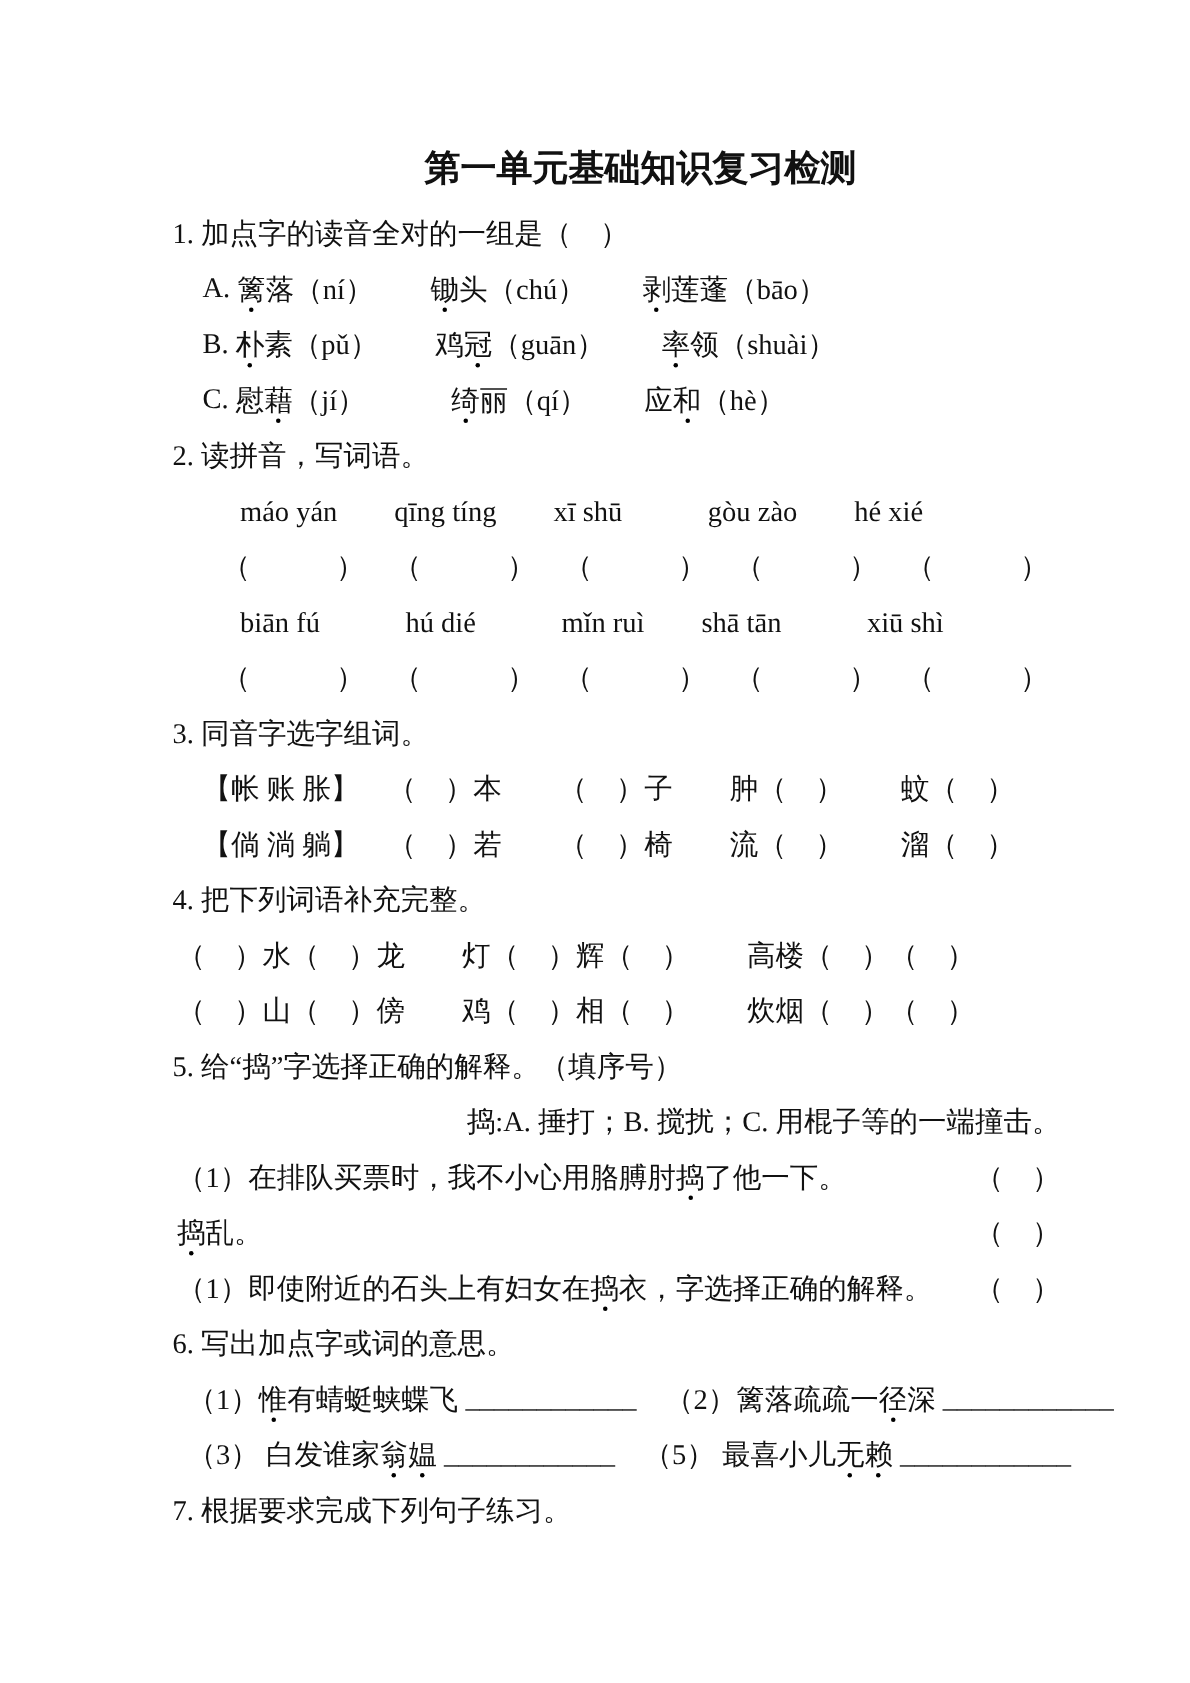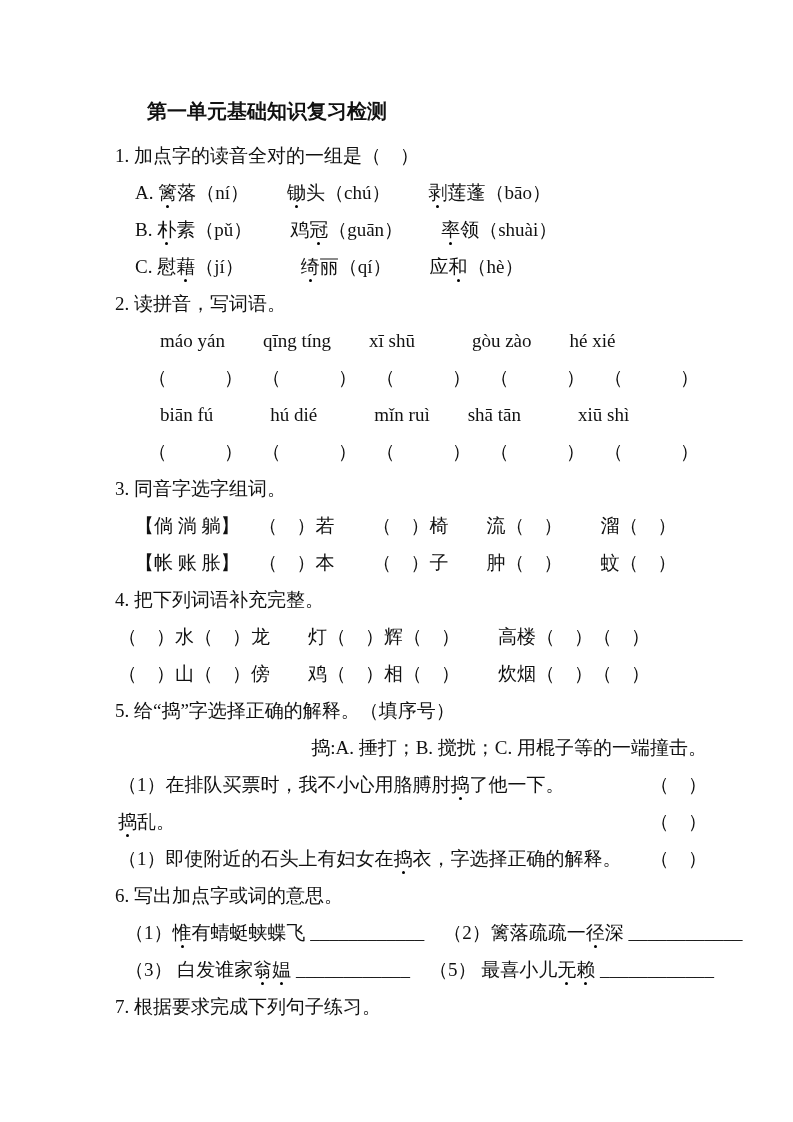--- a/index.html
+++ b/index.html
@@ -10,24 +10,24 @@
     color:#111111;
     font-family:"Liberation Serif","DejaVu Serif",serif;
     font-size:19px;
     box-sizing:border-box;
     padding:0 86px 0 85px;
     overflow:hidden;
   }
   .title {
     margin:90px 0 0 0;
     height:46px; line-height:46px;
-    font-size:20px; font-weight:bold;
+    font-size:24px; font-weight:bold;
+    text-align:center;
     padding-left:62px; 
     white-space:pre;
-    font-family:Liberation Mono, monospace;
   }
   .lines { margin-top:1px;margin-left:30px; }
   .line {
     height:37px;
     display:flex;
     align-items:center;
     white-space:pre;
   }
   .line span { display:inline-block; }
   
@@ -63,22 +63,22 @@
       <div class="line kind-question"><span>1. 加点字的读音全对的一组是（　）</span></div>
       <div class="line kind-option"><span>A. </span><span class="d">篱</span><span>落（ní）　　</span><span class="d">锄</span><span>头（chú）　　</span><span class="d">剥</span><span>莲蓬（bāo）</span></div>
       <div class="line kind-option"><span>B. </span><span class="d">朴</span><span>素（pǔ）　　</span><span>鸡</span><span class="d">冠</span><span>（guān）　　</span><span class="d">率</span><span>领（shuài）</span></div>
       <div class="line kind-option"><span>C. </span><span>慰</span><span class="d">藉</span><span>（jí）　　　</span><span class="d">绮</span><span>丽（qí）　　</span><span>应</span><span class="d">和</span><span>（hè）</span></div>
       <div class="line kind-question"><span>2. 读拼音，写词语。</span></div>
       <div class="line kind-pinyin"><span>máo yán　　qīng tíng　　xī shū　　　gòu zào　　hé xié</span></div>
       <div class="line kind-answers"><span>（　　　）　（　　　）　（　　　）　（　　　）　（　　　）</span></div>
       <div class="line kind-pinyin"><span>biān fú　　　hú dié　　　mǐn ruì　　shā tān　　　xiū shì</span></div>
       <div class="line kind-answers"><span>（　　　）　（　　　）　（　　　）　（　　　）　（　　　）</span></div>
       <div class="line kind-question"><span>3. 同音字选字组词。</span></div>
+      <div class="line kind-wordrow"><span>【帐 账 胀】　（　）本　　（　）子　　肿（　）　　蚊（　）</span></div>
       <div class="line kind-wordrow"><span>【倘 淌 躺】　（　）若　　（　）椅　　流（　）　　溜（　）</span></div>
-      <div class="line kind-wordrow"><span>【帐 账 胀】　（　）本　　（　）子　　肿（　）　　蚊（　）</span></div>
       <div class="line kind-question"><span>4. 把下列词语补充完整。</span></div>
       <div class="line kind-fillrow"><span>（　）水（　）龙　　灯（　）辉（　）　　高楼（　）（　）</span></div>
       <div class="line kind-fillrow"><span>（　）山（　）傍　　鸡（　）相（　）　　炊烟（　）（　）</span></div>
       <div class="line kind-question"><span>5. 给“捣”字选择正确的解释。（填序号）</span></div>
       <div class="line kind-definitions"><span>捣:A. 捶打；B. 搅扰；C. 用棍子等的一端撞击。</span></div>
       <div class="line kind-sentence"><span>（1）在排队买票时，我不小心用胳膊肘</span><span class="d">捣</span><span>了他一下。</span><span class="right">（　）</span></div>
       <div class="line kind-sentence"><span class="d">捣</span><span>乱。</span><span class="right">（　）</span></div>
       <div class="line kind-sentence"><span>（1）即使附近的石头上有妇女在</span><span class="d">捣</span><span>衣，字选择正确的解释。</span><span class="right">（　）</span></div>
       <div class="line kind-question"><span>6. 写出加点字或词的意思。</span></div>
       <div class="line kind-meaning"><span>（1）</span><span class="d">惟</span><span>有蜻蜓蛱蝶飞 </span><span class="blank">____________</span><span>　（2）篱落疏疏一</span><span class="d">径</span><span>深 </span><span class="blank">____________</span></div>

